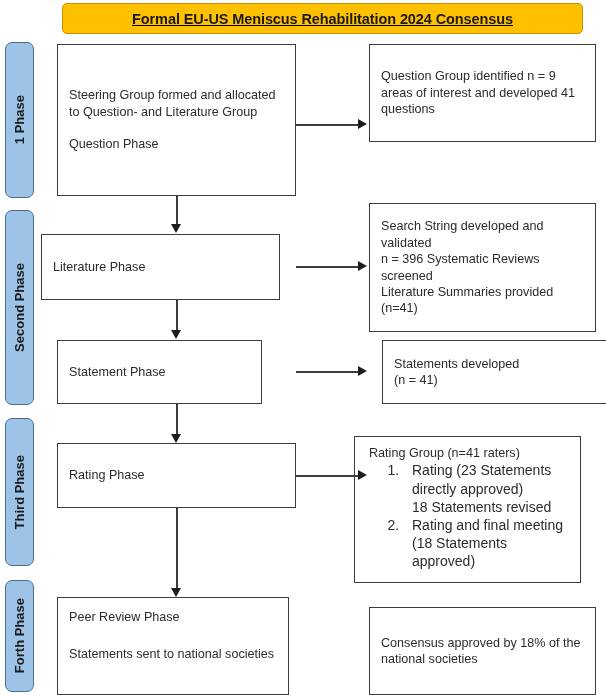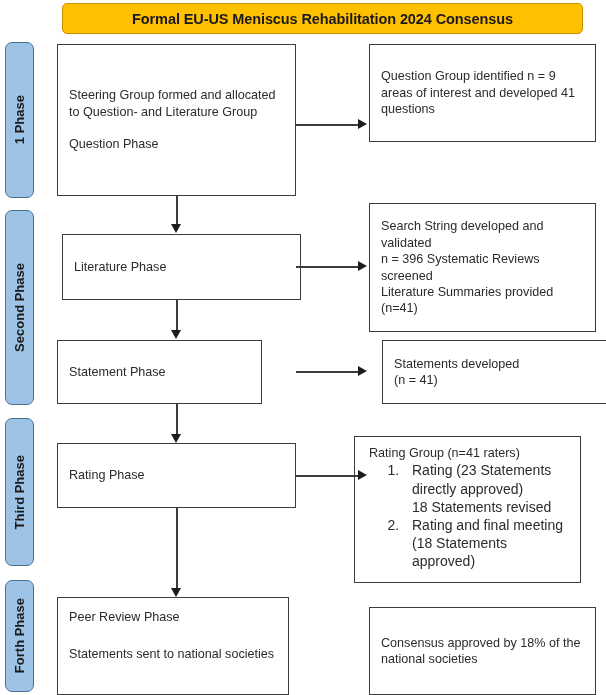--- a/index.html
+++ b/index.html
@@ -25,20 +25,21 @@
     top: 3px;
     width: 521px;
     height: 31px;
     background: #FFC000;
     border: 1px solid #C89000;
     border-radius: 5px;
     box-sizing: border-box;
     display: flex;
     align-items: center;
     justify-content: center;
+    text-decoration: underline;
   }
   .title-banner .title-text {
     font-size: 14.5px;
     font-weight: bold;
     color: #1a1a1a;
     letter-spacing: -0.1px;
     white-space: nowrap;
   }
 
   
@@ -158,21 +159,21 @@
   <div class="box vcenter" style="left:369px; top:44px; width:227px; height:98px;">
     <span class="btext">Question Group identified n = 9 areas of interest and developed 41 questions</span>
   </div>
 
   <div class="conn h" style="left:296px; top:124px; width:64px;"></div>
   <div class="arrow-r" style="left:358px; top:119px;"></div>
 
   <div class="conn v" style="left:176px; top:196px; height:30px;"></div>
   <div class="arrow-d" style="left:171px; top:224px;"></div>
 
-  <div class="box vcenter" style="left:62px; top:234px; width:239px; height:66px;">
+  <div class="box vcenter" style="left:41px; top:234px; width:239px; height:66px;">
     <span class="btext">Literature Phase</span>
   </div>
 
   <div class="box vcenter" style="left:369px; top:203px; width:227px; height:129px;">
     <span class="btext">Search String developed and validated
 n = 396 Systematic Reviews screened
 Literature Summaries provided (n=41)</span>
   </div>
 
   <div class="conn h" style="left:296px; top:266px; width:64px;"></div>

